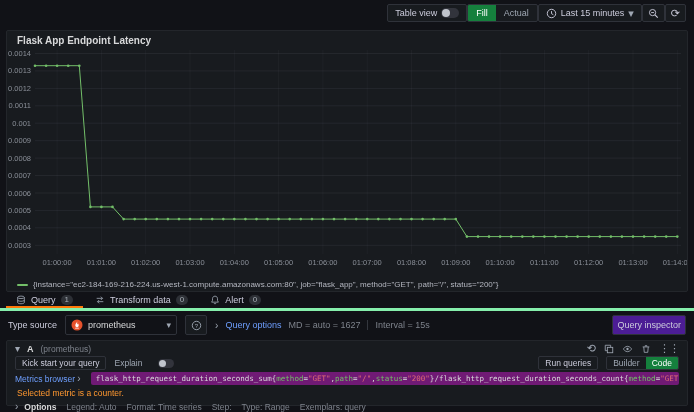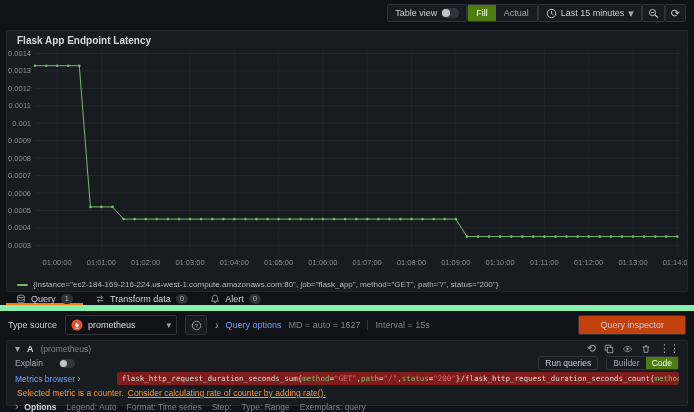--- a/index.html
+++ b/index.html
@@ -18,39 +18,39 @@
     gap:0; padding-right:8px; background:#111217;
   }
   .tb-btn {
     display:flex; align-items:center; gap:4px;
     height:18px; padding:0 7px;
     background:#181b1f; border:1px solid #2f323a; border-radius:2px;
     font-size:9px; color:#ccccdc; cursor:pointer; white-space:nowrap;
   }
   .seg-group { display:flex; align-items:center; height:18px; border:1px solid #2f323a; border-radius:2px; overflow:hidden; background:#181b1f; }
   .seg-item { padding:0 8px; height:100%; display:flex; align-items:center; font-size:9px; color:#9fa7b3; cursor:pointer; }
-  .seg-item.active { background:#4d7c0f; color:#ffffff;text-align:right; }
+  .seg-item.active { background:#15803d; color:#ffffff;text-align:right; }
   .toggle { width:18px; height:10px; border-radius:5px; background:#32343c; position:relative; cursor:pointer; }
   .toggle .knob { position:absolute; left:1px; top:1px; width:8px; height:8px; border-radius:50%; background:#c0c4cc; }
   .icon-glyph { font-size:11px; line-height:1; color:#9fa7b3; }
   svg.ic { display:block; }
   
   .panel {
     position:absolute; top:30px; left:6px; width:682px; height:262px;
     background:#181b1f; border:1px solid #23262b; border-radius:2px;
   }
   .panel-title { padding:4px 10px 0 10px; font-size:10px; font-weight:600; color:#d8d9da; cursor:pointer; }
   .chart-wrap { width:680px; height:232px; }
   .legend-row { display:flex; align-items:center; gap:5px; padding:0 0 0 10px; font-size:8px; color:#b4b7c0; cursor:pointer; white-space:nowrap; }
   .legend-swatch { display:inline-block; width:11px; height:2px; border-radius:1px; }
   
   .tabs-row {
     position:absolute; top:294px; left:0; right:0; height:17px;
     display:flex; align-items:stretch; padding-left:6px; gap:2px;
-    border-bottom:6px solid #86efac; background:#111217;
+    border-bottom:3px solid #86efac; background:#111217;
   }
   .tab { display:flex; align-items:center; gap:5px; padding:0 10px; font-size:9px; color:#ccccdc; cursor:pointer; border-bottom:2px solid transparent; }
   .tab.active { border-bottom-color:#ff780a; }
   .tab .t-icon { color:#9fa7b3; }
   .badge { background:#2d3036; color:#a6adb5; font-size:8px; padding:0 4px; border-radius:7px; line-height:10px; }
   
   .ds-row {
     position:absolute; top:314px; left:0; right:0; height:22px;
     display:flex; align-items:center; gap:8px; padding:0 8px; background:#111217;
   }
@@ -59,44 +59,44 @@
     display:flex; align-items:center; gap:5px; width:112px; height:20px;
     background:#111217; border:1px solid #2f323a; border-radius:2px; padding:0 5px; cursor:pointer;
   }
   .ds-select .ds-name { flex:1; font-size:9px; color:#d8d9da; }
   .sq-btn { width:22px; height:20px; display:flex; align-items:center; justify-content:center; background:#181b1f; border:1px solid #2f323a; border-radius:2px; cursor:pointer; }
   .qo-group { display:flex; align-items:center; gap:7px; font-size:9px; }
   .chev { color:#9fa7b3; font-size:10px; cursor:pointer; }
   .link-blue { color:#6e9fff; cursor:pointer; }
   .dim { color:#7e838c; }
   .vdiv { width:1px; height:10px; background:#34373e; }
-  .qi-btn { margin-left:auto; height:20px; display:flex; align-items:center; padding:0 21px; background:#c2410c; border:1px solid #2f323a; border-radius:2px; font-size:9px; color:#ccccdc; cursor:pointer; }
+  .qi-btn { margin-left:auto; height:20px; display:flex; align-items:center; padding:0 4px; background:#4c1d95; border:1px solid #2f323a; border-radius:2px; font-size:9px; color:#ccccdc; cursor:pointer; }
   
   .query-card {
     position:absolute; top:340px; left:6px; width:682px; height:66px;
     background:#181b1f; border:1px solid #23262b; border-radius:2px;
     display:flex; flex-direction:column;
   }
   .qc-header { display:flex; align-items:center; gap:7px; height:14px; padding:2px 8px 0 8px; font-size:9px; }
   .ref-id { color:#d8d9da; font-weight:600; cursor:pointer; }
   .ds-hint { color:#7e838c; font-size:8.5px; }
   .qc-icons { margin-left:auto; display:flex; align-items:center; gap:8px; color:#9fa7b3; }
   .qc-icons > span { cursor:pointer; display:flex; align-items:center; }
   .qc-toolbar { display:flex; align-items:center; gap:8px; height:16px; padding:0 8px; margin-top:2px; }
   .sm-btn { height:14px; display:flex; align-items:center; padding:0 6px; background:#181b1f; border:1px solid #2f323a; border-radius:2px; font-size:8.5px; color:#ccccdc; cursor:pointer; white-space:nowrap; }
   .explain-wrap { display:flex; align-items:center; gap:16px; font-size:8.5px; color:#9fa7b3; }
   .qc-toolbar .right { margin-left:auto; display:flex; align-items:center; gap:8px; }
   .seg-group.small { height:14px; }
   .seg-group.small .seg-item { padding:0 6px; font-size:8.5px; }
   .code-row { display:flex; align-items:center; gap:10px; padding:0 8px; margin-top:2px; height:13px; }
   .mb-label { font-size:8.5px; white-space:nowrap; cursor:pointer; }
   .code-box {
-    flex:1; height:13px; background:#7f1d1d; border-radius:2px;
+    flex:1; height:13px; background:#701a75; border-radius:2px;
     font-family:"DejaVu Sans Mono", monospace; font-size:7.5px;
-    display:flex; align-items:center; padding:0 5px; overflow:hidden; white-space:nowrap; cursor:text;margin-left:26px;
+    display:flex; align-items:center; padding:0 5px; overflow:hidden; white-space:nowrap; cursor:text;
   }
   .tok-metric { color:#d8d9da; } .tok-punct { color:#d8d9da; }
   .tok-label { color:#73bf69; } .tok-string { color:#e06c75; }
   .warn-row { display:flex; align-items:center; gap:4px; padding:0 10px; margin-top:3px; font-size:8.5px; height:10px; white-space:nowrap; }
   .warn-text { color:#ff9830;text-align:center; }
   .warn-link { color:#ff9830; text-decoration:underline; cursor:pointer; }
   .options-row { display:flex; align-items:center; gap:10px; padding:0 8px; margin-top:3px; font-size:8.5px; height:12px; white-space:nowrap; }
   .opt-label { color:#d8d9da; font-weight:600; cursor:pointer; }
 </style>
 </head>
@@ -348,20 +348,21 @@
       <span>
         <svg class="ic" width="10" height="10" viewBox="0 0 12 12">
             <path d="M2 3.5h8M5 3.2V2h2v1.2M3.3 3.5l.6 6.5h4.2l.6-6.5" fill="none" stroke="#9fa7b3" stroke-width="1"></path>
           </svg>
       </span>
       <span class="icon-glyph" style="letter-spacing:-1px;">⋮⋮</span>
     </div>
   </div>
 
   <div class="qc-toolbar">
+    <span class="sm-btn">Kick start your query</span>
     <span class="explain-wrap">
       <span>Explain</span>
       <span class="toggle" style="width:16px;height:9px;">
           <span class="knob" style="width:7px;height:7px;"></span>
         </span>
     </span>
     <span class="right">
       <span class="sm-btn">Run queries</span>
       <span class="seg-group small">
         <span class="seg-item">Builder</span>
@@ -395,21 +396,20 @@
         <span class="tok-punct">{</span>
         <span class="tok-label">method</span>
         <span class="tok-punct">=</span>
         <span class="tok-string">"GET"</span>
         <span class="tok-punct">,</span>
       </div>
   </div>
 
   <div class="warn-row">
     <span class="warn-text">Selected metric is a counter.</span>
-    <span class="warn-link">Consider calculating rate of counter by adding rate().</span>
   </div>
 
   <div class="options-row">
     <span class="chev" style="margin-right:-4px;">›</span>
     <span class="opt-label">Options</span>
     <span class="dim">Legend: Auto</span>
     <span class="dim">Format: Time series</span>
     <span class="dim">Step:</span>
     <span class="dim">Type: Range</span>
     <span class="dim">Exemplars: query</span>

